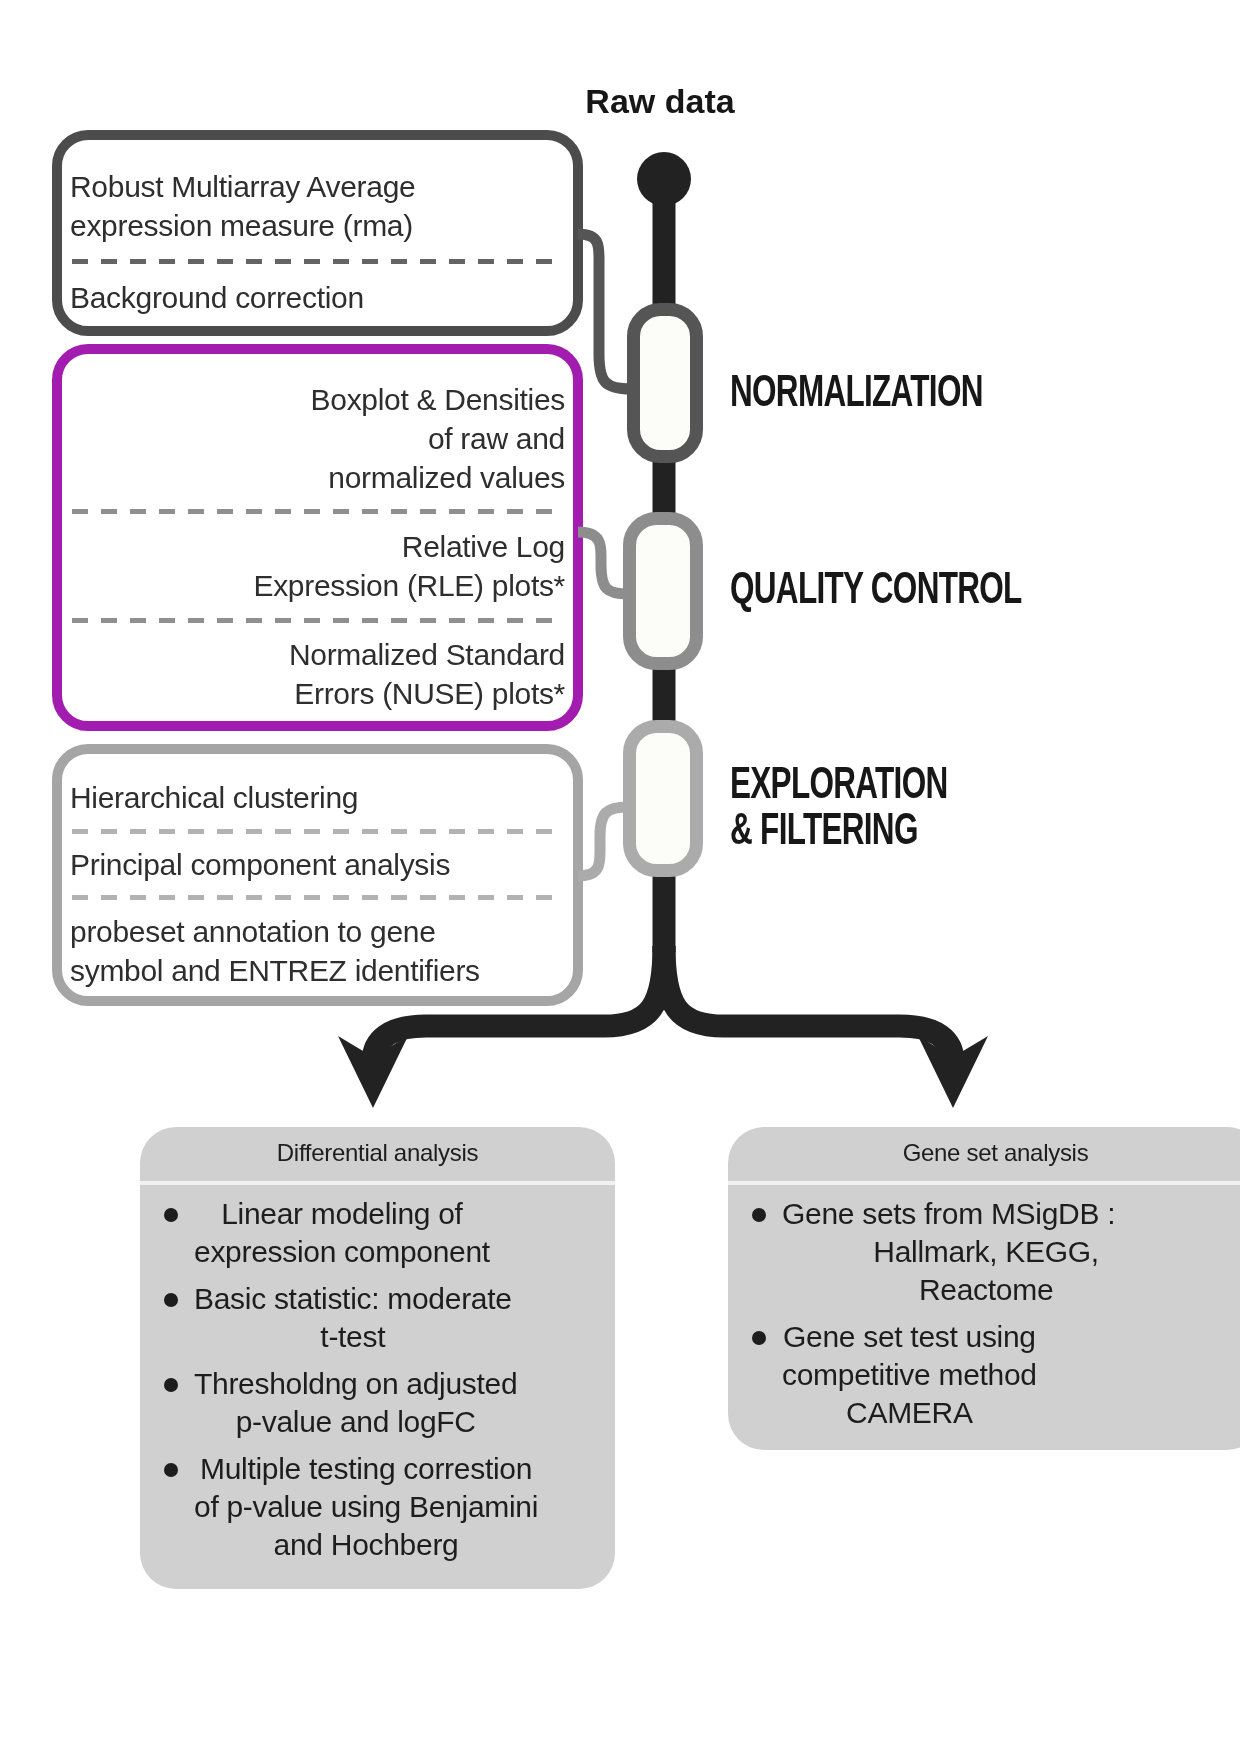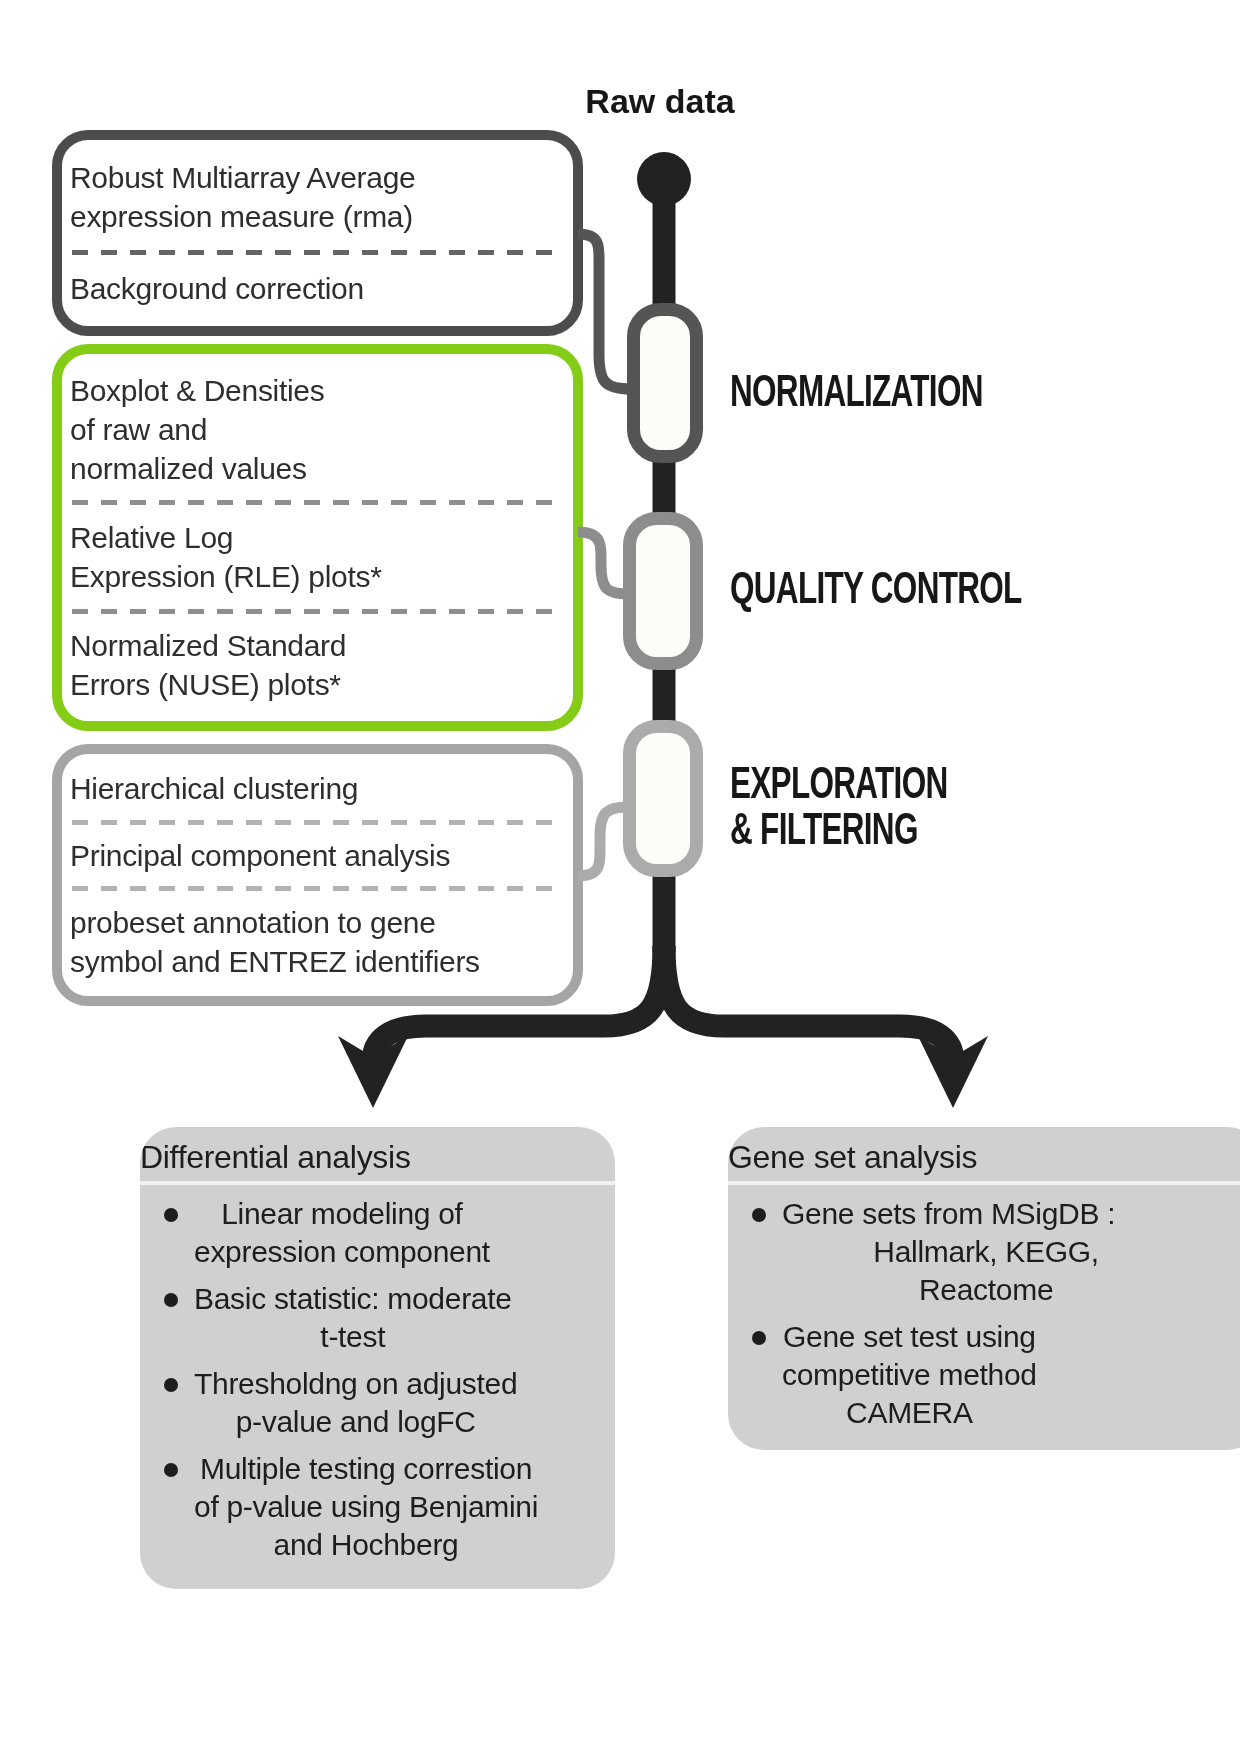--- a/index.html
+++ b/index.html
@@ -17,28 +17,28 @@
     z-index:6;
   }
 
   
   .step-box {
     position:absolute; left:52px; width:531px; box-sizing:border-box;
     background:#ffffff; border-radius:36px; z-index:2;
   }
   .step-box .sections {
     display:flex; flex-direction:column; justify-content:space-evenly;
-    height:100%; padding:4px 8px; box-sizing:border-box;
+    height:100%; padding:4px 8px; box-sizing:border-box;margin-top:9px;
   }
   .step-box p {
     margin:0; font-size:30px; line-height:39px; color:#2e2e2e;
     letter-spacing:-0.3px; white-space:nowrap;
   }
   #step-box-1 { top:130px; height:206px; border:10px solid #4c4c4c; }
-  #step-box-2 { top:344px; height:387px; border:10px solid #84cc16; }
+  #step-box-2 { top:344px; height:387px; border:10px solid #a21caf;text-align:right; }
   #step-box-3 { top:744px; height:262px; border:10px solid #a5a5a5; }
   .divider { height:5px; flex:none; margin:0 2px;
     background:repeating-linear-gradient(90deg, var(--dc) 0 16px, transparent 16px 29px); }
   #step-box-1 .divider { --dc:#646464; }
   #step-box-2 .divider { --dc:#8f8f8f; }
   #step-box-3 .divider { --dc:#b2b2b2; }
 
   
   .stage-label {
     position:absolute; left:730px; font-size:45px; font-weight:bold;
@@ -51,21 +51,21 @@
   #stage-label-3 { top:760px; }
 
   
   .output-box {
     position:absolute; background:#d0d0d0; border-radius:36px;
     box-sizing:border-box; z-index:2; color:#1d1d1d; overflow:hidden;
   }
   #diff-box { left:140px; top:1127px; width:475px; height:462px; }
   #gene-box { left:728px; top:1127px; width:535px; height:323px; }
   .output-title {
-    text-align:left; font-size:32px; font-weight:normal; color:#1d1d1d;
+    text-align:center; font-size:24px; font-weight:normal; color:#1d1d1d;
     padding-top:12px; height:42px; letter-spacing:-0.3px;
   }
   .output-sep { height:4px; background:#f1f1f1; }
   .bullet-list { padding:10px 10px 0 24px; }
   .bullet-row { display:flex; margin-bottom:9px;text-align:center; }
   .dot { flex:none; width:14px; height:14px; border-radius:50%;
     background:#1d1d1d; margin:13px 16px 0 0; }
   .bl div { font-size:30px; line-height:38px; letter-spacing:-0.3px; white-space:nowrap; }
   .bl .indent { padding-left:75px; }
 </style>

